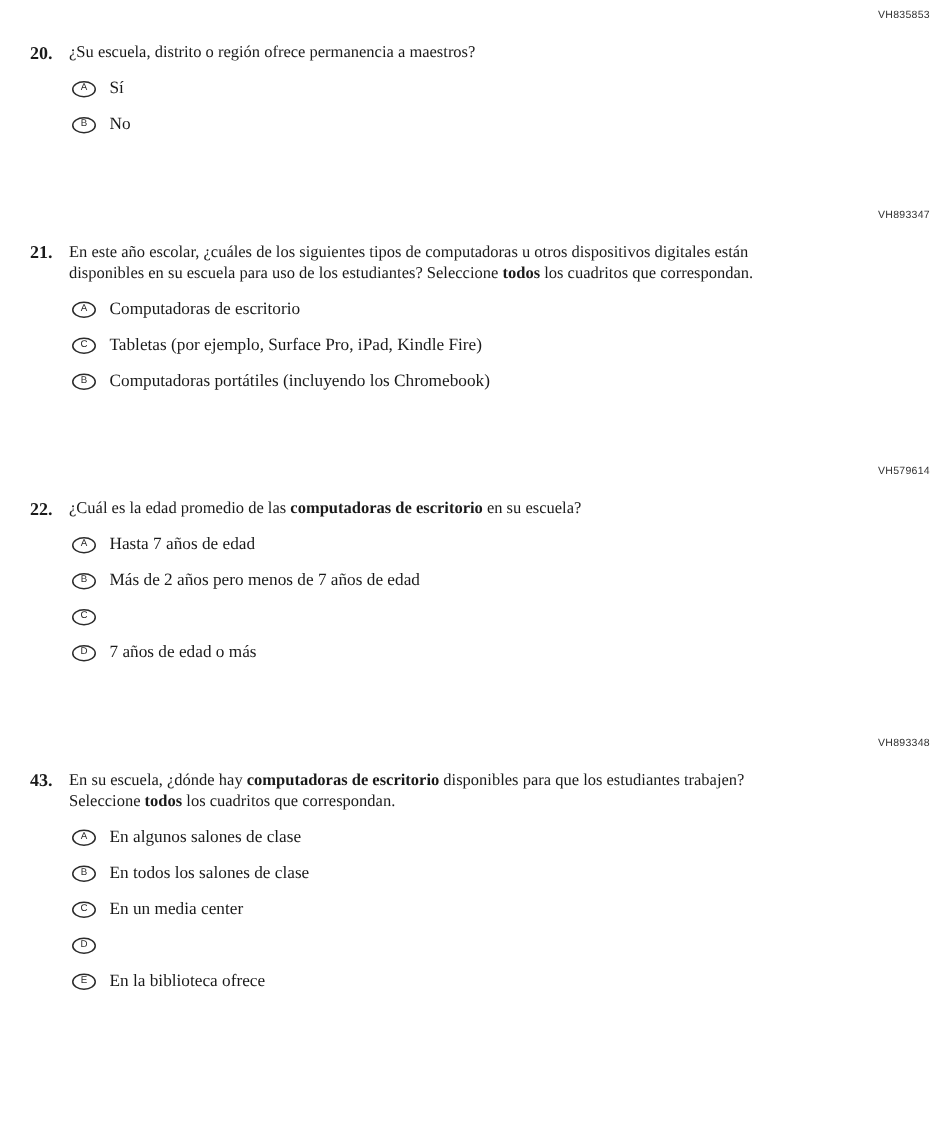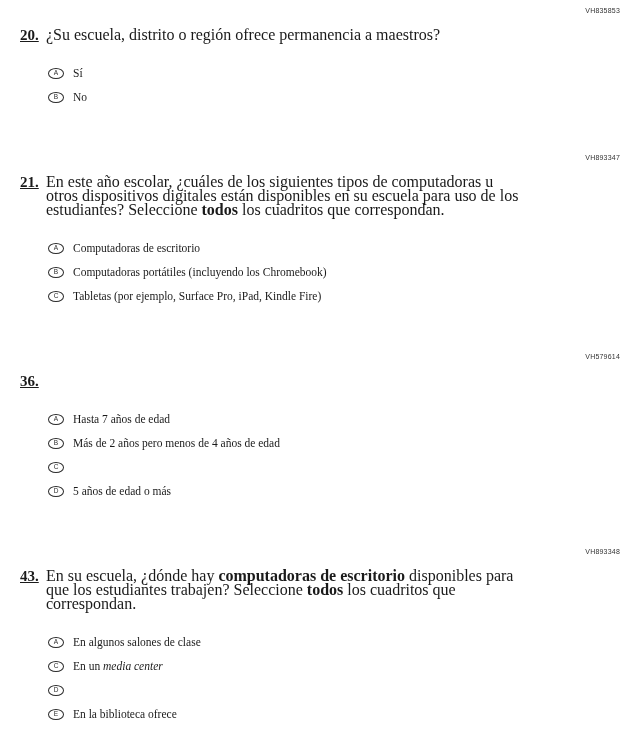--- a/index.html
+++ b/index.html
@@ -32,35 +32,34 @@
     line-height: 9px;
     margin-bottom: 13px;
     padding-right: 2px;
   }
   .question-row {
     display: flex;
     align-items: flex-start;
   }
   .question-number {
     font-weight: bold;
-    font-size: 15px;
+    font-size: 12px;
     line-height: 14px;
     width: 26px;
     flex: 0 0 auto;
-    text-decoration: underline;
   }
   .question-text {
-    font-size: 16px;
+    font-size: 11px;
     line-height: 14px;
     max-width: 478px;
   }
   .b { font-weight: bold; }
-  .i { font-style: italic; }
+  .i { }
   .options {
-    margin-top: 24px;
+    margin-top: 10px;
     margin-left: 28px;
   }
   .option-row {
     display: flex;
     align-items: flex-start;
     height: 15px;
     margin-bottom: 9px;
     cursor: default;
   }
   .bubble {
@@ -122,84 +121,91 @@
     <div class="options">
   <div class="option-row">
     <span class="bubble">
             <span>A</span>
           </span>
     <span class="option-label"><span>Computadoras de escritorio</span></span>
   </div>
 
   <div class="option-row">
     <span class="bubble">
+            <span>C</span>
+          </span>
+    <span class="option-label"><span>Tabletas (por ejemplo, Surface Pro, iPad, Kindle Fire)</span></span>
+  </div>
+
+  <div class="option-row">
+    <span class="bubble">
             <span>B</span>
           </span>
     <span class="option-label"><span>Computadoras portátiles (incluyendo los Chromebook)</span></span>
   </div>
+</div>
+  </div>
+
+  <div class="question-block">
+    <div class="code-line">VH579614</div>
+    <div class="question-row">
+      <div class="question-number">22.</div>
+      <div class="question-text"><span>¿Cuál es la edad promedio de las </span><span class="b">computadoras de escritorio</span><span> en su escuela?</span></div>
+    </div>
+    <div class="options">
+  <div class="option-row">
+    <span class="bubble">
+            <span>A</span>
+          </span>
+    <span class="option-label"><span>Hasta 7 años de edad</span></span>
+  </div>
+
+  <div class="option-row">
+    <span class="bubble">
+            <span>B</span>
+          </span>
+    <span class="option-label"><span>Más de 2 años pero menos de 7 años de edad</span></span>
+  </div>
 
   <div class="option-row">
     <span class="bubble">
             <span>C</span>
           </span>
-    <span class="option-label"><span>Tabletas (por ejemplo, Surface Pro, iPad, Kindle Fire)</span></span>
-  </div>
-</div>
-  </div>
-
-  <div class="question-block">
-    <div class="code-line">VH579614</div>
-    <div class="question-row">
-      <div class="question-number">36.</div>
-    </div>
-    <div class="options">
-  <div class="option-row">
-    <span class="bubble">
-            <span>A</span>
-          </span>
-    <span class="option-label"><span>Hasta 7 años de edad</span></span>
-  </div>
-
-  <div class="option-row">
-    <span class="bubble">
-            <span>B</span>
-          </span>
-    <span class="option-label"><span>Más de 2 años pero menos de 4 años de edad</span></span>
-  </div>
-
-  <div class="option-row">
-    <span class="bubble">
-            <span>C</span>
-          </span>
   </div>
 
   <div class="option-row">
     <span class="bubble">
             <span>D</span>
           </span>
-    <span class="option-label"><span>5 años de edad o más</span></span>
+    <span class="option-label"><span>7 años de edad o más</span></span>
   </div>
 
 </div>
   </div>
 
   <div class="question-block">
     <div class="code-line">VH893348</div>
     <div class="question-row">
       <div class="question-number">43.</div>
       <div class="question-text"><span>En su escuela, ¿dónde hay </span><span class="b">computadoras de escritorio</span><span> disponibles para que los estudiantes trabajen? Seleccione </span><span class="b">todos</span><span> los cuadritos que correspondan.</span></div>
     </div>
     <div class="options">
   <div class="option-row">
     <span class="bubble">
             <span>A</span>
           </span>
     <span class="option-label"><span>En algunos salones de clase</span></span>
   </div>
 
+  <div class="option-row">
+    <span class="bubble">
+            <span>B</span>
+          </span>
+    <span class="option-label"><span>En todos los salones de clase</span></span>
+  </div>
 
   <div class="option-row">
     <span class="bubble">
             <span>C</span>
           </span>
     <span class="option-label"><span>En un </span><span class="i">media center</span></span>
   </div>
 
   <div class="option-row">
     <span class="bubble">

